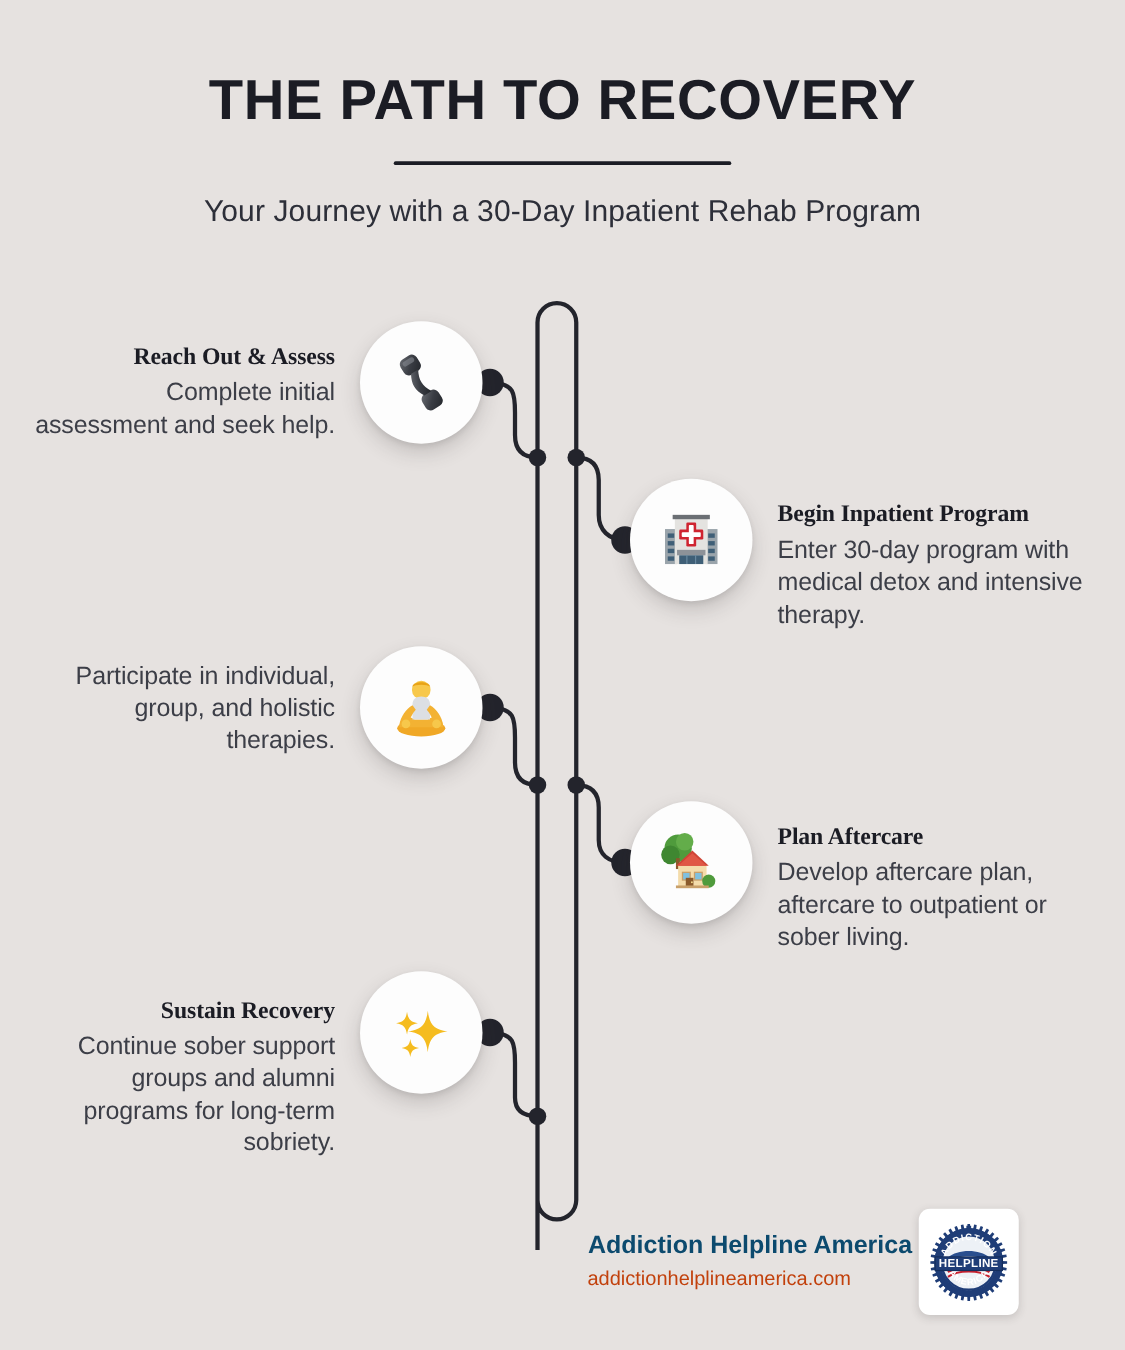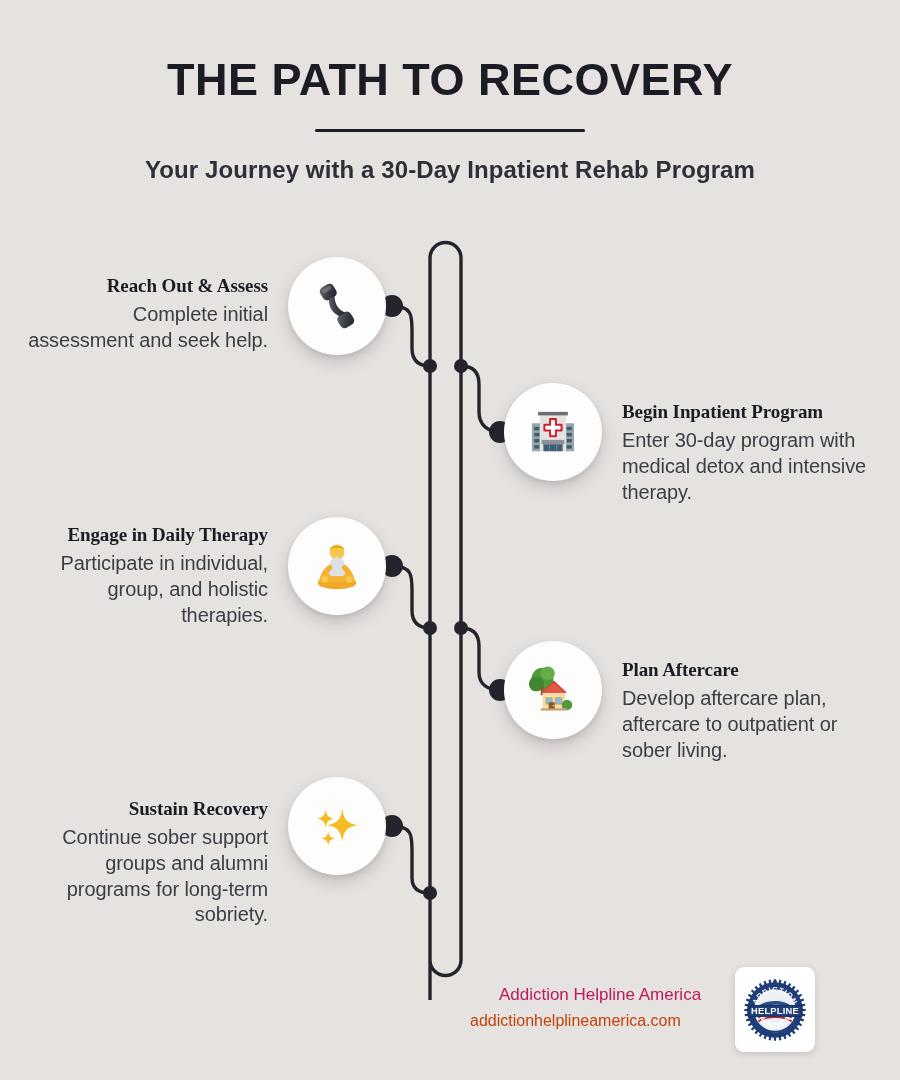--- a/index.html
+++ b/index.html
@@ -18,21 +18,21 @@
     margin-top:56px;
     font-size:45px; font-weight:bold; letter-spacing:.5px;
     color:#1b1c24; line-height:1.05;
   }
   .hdr-rule {
     width:270px; height:3px; background:#1b1c24;
     margin:26px auto 0; border-radius:2px;
   }
   .hdr-sub {
     margin-top:24px; font-size:24px; color:#2d2f39;
-    font-weight:700; letter-spacing:.1px;
+    font-weight:400; letter-spacing:.1px;
   }
 
   
   #track { position:absolute; left:0; top:0; width:900px; height:1080px; pointer-events:none; }
 
   
   .step { position:absolute; }
   .circle {
     position:absolute; width:98px; height:98px; border-radius:50%;
     background:#fdfdfd;
@@ -48,21 +48,21 @@
     font-size:19px; font-weight:bold; color:#1b1c24;
     line-height:1.18; letter-spacing:-.1px;font-family:Liberation Serif, serif;
   }
   .s-desc {
     margin-top:5px; font-size:20px; color:#3c3e47;
     line-height:1.28; letter-spacing:-.1px;
   }
 
   
   .ftr { position:absolute; }
-  .ftr-name { font-size:17px; font-weight:normal; color:#be185d; text-align:center; }
+  .ftr-name { font-size:20px; font-weight:bold; color:#0c4a6e; text-align:center; }
   .ftr-url  { font-size:16px; color:#c2410c; text-align:left; margin-top:7px; }
   .logo-box {
     position:absolute; left:735px; top:967px; width:80px; height:85px;
     background:#fff; border-radius:9px;
     box-shadow:0 2px 7px rgba(60,55,55,.18);
     display:flex; align-items:center; justify-content:center;
   }
 </style>
 </head>
 <body>
@@ -163,21 +163,20 @@
       </svg>
     </div>
     <div class="txt r" style="left:622px; top:381px;margin-top:20px;">
       <div class="s-title">Begin Inpatient Program</div>
       <div class="s-desc">Enter 30-day program with medical detox and intensive therapy.</div>
     </div>
   </div>
 
   <div class="step">
     <div class="txt l" style="left:23px; top:524px;">
-      <div class="s-title">Engage in Daily Therapy</div>
       <div class="s-desc">Participate in individual, group, and holistic therapies.</div>
     </div>
     <div class="circle" style="left:288px; top:517px;">
       <svg width="56" height="56" viewBox="0 0 64 64">
         <ellipse cx="32" cy="51" rx="22" ry="7.5" fill="#f0a826"></ellipse>
         <path d="M12,50 C12,41 20,38 26,43 L38,43 C44,38 52,41 52,50 Z" fill="#f3b233"></path>
         <circle cx="32" cy="16" r="8.5" fill="#f7c84b"></circle>
         <path d="M23.8,13 C24.5,7.5 39.5,7.5 40.2,13 C38,10.5 26,10.5 23.8,13 Z" fill="#e8a317"></path>
         <path d="M24,29 C24,24.5 27.5,22 32,22 C36.5,22 40,24.5 40,29 L40,43 L24,43 Z" fill="#dcdfe3"></path>
         <path d="M24,30 C18,33 13,41 12,48 L20,49 C21,43 24,37 27,34 Z" fill="#f3b233"></path>

